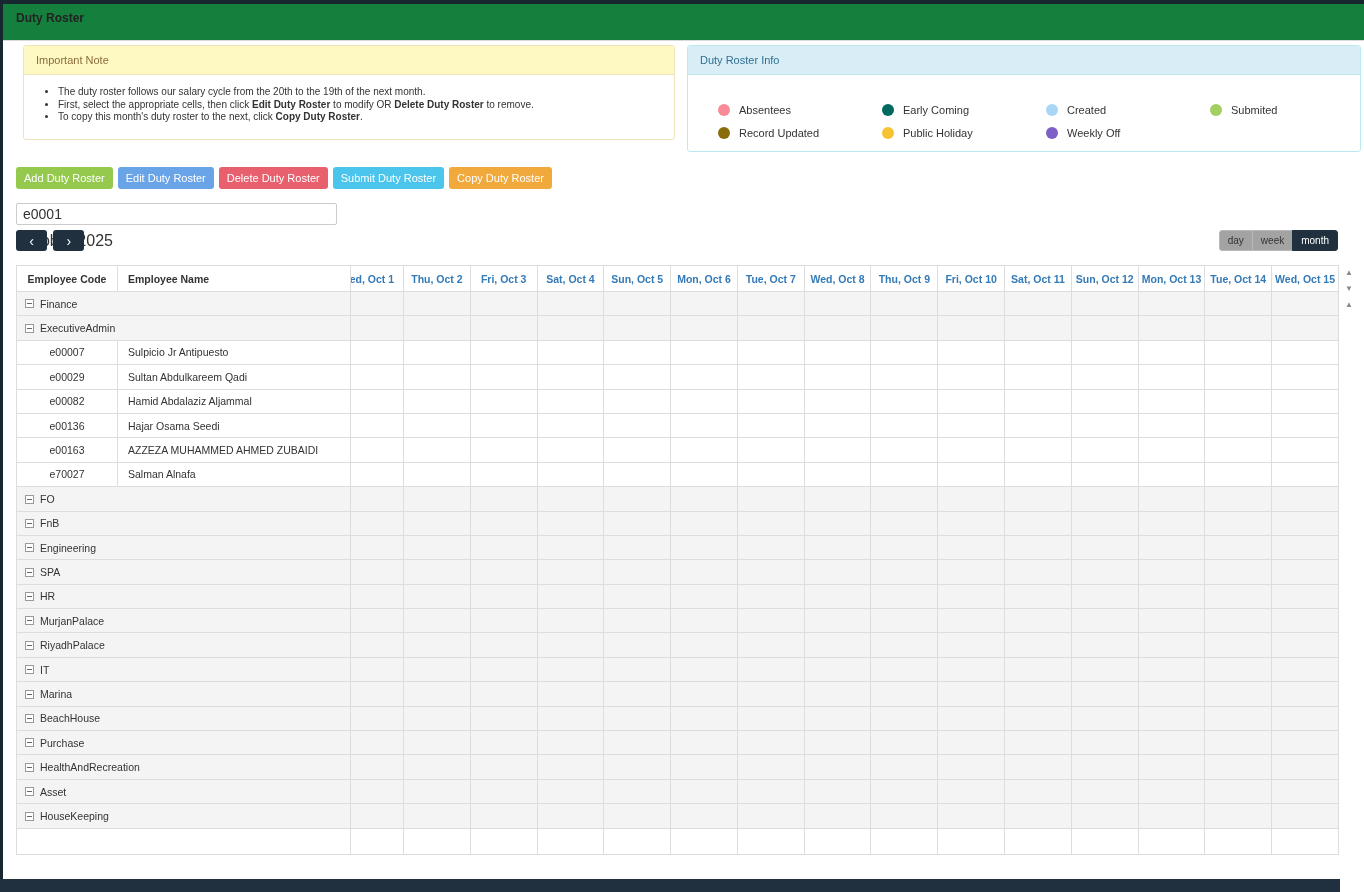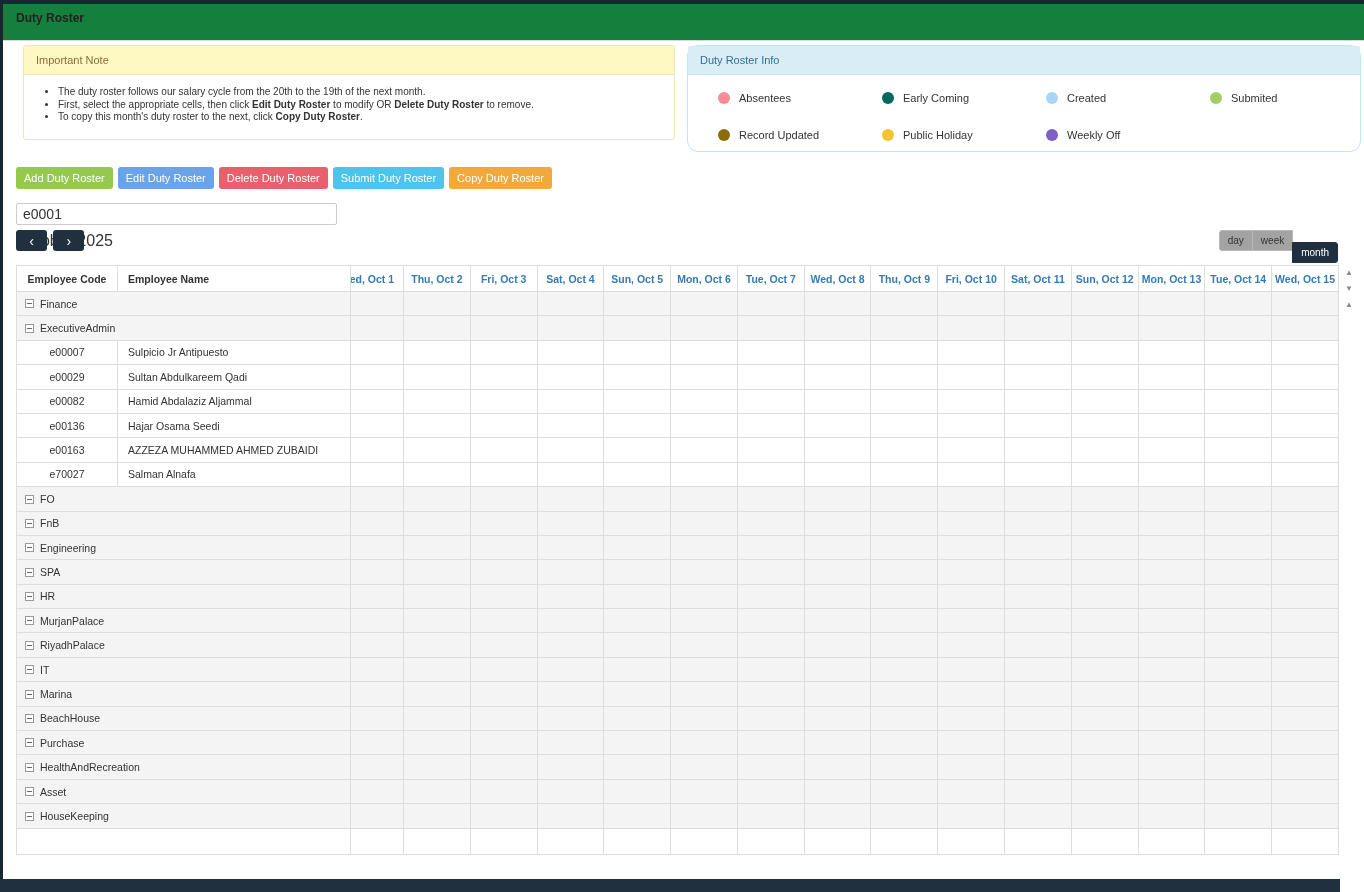--- a/index.html
+++ b/index.html
@@ -8,49 +8,49 @@
 
   .top-strip { position:absolute; top:0; left:0; width:1364px; height:4px; background:#16272f; }
   .left-strip { position:absolute; top:0; left:0; width:3px; height:892px; background:#16272f; }
   .bottom-bar { position:absolute; left:0; top:879px; width:1340px; height:13px; background:#20303e; }
 
   .page-header { position:absolute; top:4px; left:3px; right:0; height:37px; background:#15803d; border-bottom:1px solid #d9d9d9; }
   .page-header .title { position:absolute; left:13px; top:7px; font-size:12px; font-weight:bold; color:#222; }
 
   .panel { position:absolute; top:45px; border:1px solid; border-radius:3px; background:#fff; }
   .note-panel { left:23px; width:652px; height:95px; border-color:#f0e3bb; }
-  .info-panel { left:687px; width:674px; height:107px; border-color:#bce8f1;border-radius:11px; }
+  .info-panel { left:687px; width:674px; height:107px; border-color:#bce8f1; }
   .panel-heading { height:29px; line-height:29px; padding:0 12px; font-size:11px; border-bottom:1px solid; border-radius:2px 2px 0 0; }
   .note-heading { background:#fef9c3; color:#8a6d3b; border-color:#f0e3bb; }
   .info-heading { background:#d9edf7; color:#31708f; border-color:#bce8f1; }
 
   .note-list { margin:11px 0 0 34px; font-size:10px; color:#333; }
   .note-list li { line-height:12.5px; }
 
-  .legend { display:grid; grid-template-columns:repeat(4,164px); padding:16px 0 0 30px; row-gap:24px; }
+  .legend { display:grid; grid-template-columns:repeat(4,164px); padding:28px 0 0 30px; row-gap:10px; }
   .legend-item { display:flex; align-items:center; font-size:11px; color:#333; height:13px; }
   .dot { width:12px; height:12px; border-radius:50%; margin-right:9px; flex:none; }
 
   .toolbar { position:absolute; left:16px; top:167px; }
   .toolbar button { font-size:11px; color:#fff; border:none; border-radius:3px;
     padding:5px 8px; margin-right:5px; font-family:inherit; cursor:pointer; }
 
   .search { position:absolute; left:16px; top:203px; width:321px; height:22px;
     border:1px solid #ccc; border-radius:2px; font-size:14px; padding:0 6px; color:#333; font-family:inherit; }
 
   .cal-nav { position:absolute; left:16px; top:230px; width:1322px; height:22px; }
   .nav-btns { position:absolute; left:0; top:0; }
   .nav-btns button { width:31px; height:21px; background:#20303e; color:#fff; border:none;
     border-radius:3px; margin-right:2px; font-size:14px; line-height:18px; font-family:inherit; cursor:pointer; }
   .cal-title { text-align:left; font-size:16px; color:#333; line-height:22px; }
   .view-toggle { position:absolute; right:0; top:0; display:flex; }
   .view-toggle button { height:21px; font-size:10px; padding:0 8px; border:1px solid #b9b9b9;
     background:#a3a3a3; color:#333; margin-left:-1px; font-family:inherit; cursor:pointer; }
   .view-toggle button:first-child { border-radius:3px 0 0 3px; margin-left:0; }
-  .view-toggle button:last-child { border-radius:0 3px 3px 0;margin-top:12px; }
+  .view-toggle button:last-child { border-radius:0 3px 3px 0; }
   .view-toggle button.active { background:#20303e; color:#fff; border-color:#20303e; }
 
   .scheduler { position:absolute; left:16px; top:265px; }
   table { border-collapse:collapse; table-layout:fixed; }
   th,td { border:1px solid #ddd; font-size:10.5px; color:#333; overflow:hidden; white-space:nowrap; padding:0; }
   th { height:26px; font-weight:bold; background:#fff; }
   th.code-h { text-align:center; }
   th.name-h { text-align:left; padding-left:10px; }
   th.date-h { color:#337ab7; text-align:center; }
   th.first-date { text-align:left; }

